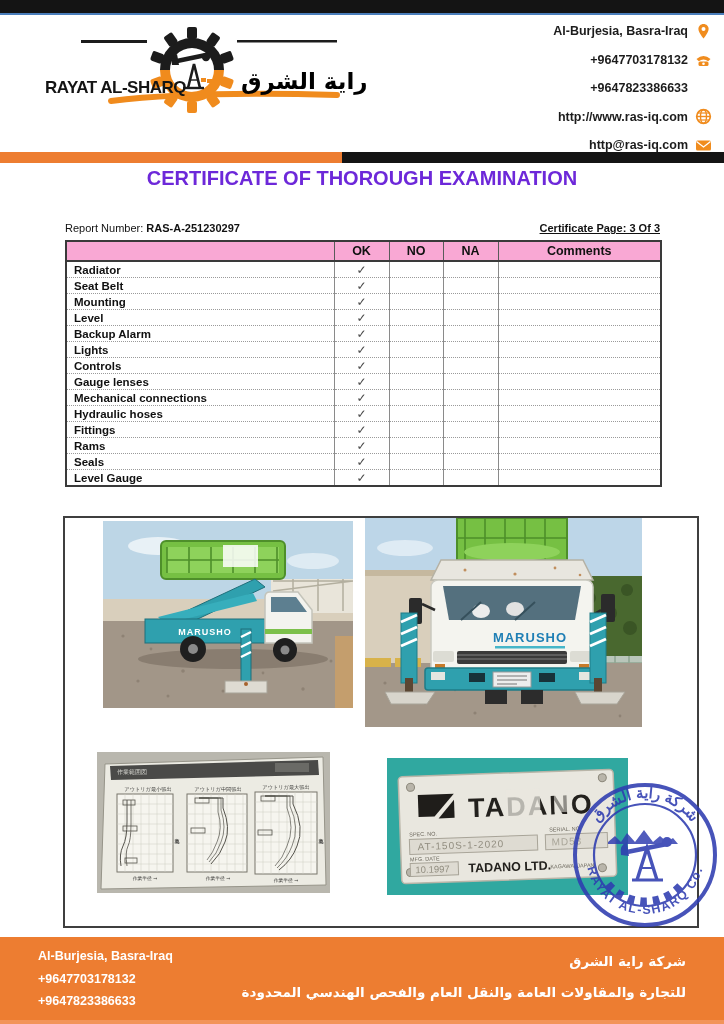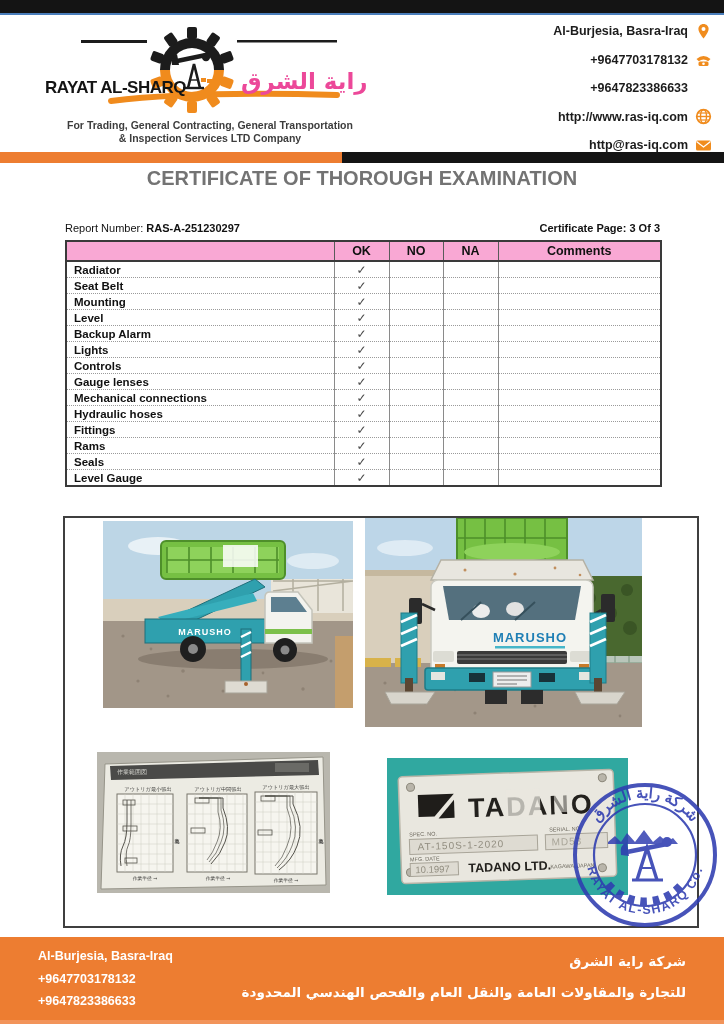--- a/index.html
+++ b/index.html
@@ -7,40 +7,40 @@
         font-family:"Liberation Sans",sans-serif;color:#111;}
   
   .topbar{position:absolute;left:0;top:0;width:724px;height:13px;background:#141414;
           border-bottom:2px solid #4a7ebb;}
   
   .logo-wrap{position:absolute;left:45px;top:18px;width:330px;height:134px;}
   .logo-art{position:absolute;left:0;top:0;width:330px;height:100px;}
   .brand-en{position:absolute;left:0;top:60px;width:118px;text-align:left;
             font-size:17px;font-weight:800;letter-spacing:-0.5px;color:#141414;white-space:nowrap;}
   .brand-ar{position:absolute;left:196px;top:50px;width:134px;text-align:left;direction:rtl;
-            font-family:"DejaVu Sans",sans-serif;font-size:23px;font-weight:700;color:#ec4899;white-space:nowrap;}
+            font-family:"DejaVu Sans",sans-serif;font-size:23px;font-weight:700;color:#000000;white-space:nowrap;}
   .tagline{position:absolute;left:0;top:101px;width:330px;text-align:center;
            font-size:10.5px;font-weight:700;color:#3d3d3d;line-height:13px;}
   .contact{position:absolute;top:17px;right:12px;width:270px;}
   .contact-row{display:flex;justify-content:flex-end;align-items:center;gap:7px;height:28.5px;}
   .contact-row .txt{font-size:12.5px;font-weight:600;color:#1c1c1c;}
   .cicon{width:17px;height:17px;flex:0 0 17px;}
   .cicon.empty{visibility:hidden;}
   
   .sep-orange{position:absolute;left:0;top:152px;width:342px;height:11px;background:#ED7D31;}
   .sep-black{position:absolute;left:342px;top:152px;width:382px;height:11px;background:#141414;}
   
   .cert-title{position:absolute;left:0;top:167px;width:724px;text-align:center;
-              font-size:20px;font-weight:800;color:#737373;}
+              font-size:20px;font-weight:800;color:#6d28d9;}
   .cert-subtitle{position:absolute;left:0;top:194px;width:724px;text-align:center;
                  font-size:13px;font-weight:400;color:#161616;}
   
   .meta{position:absolute;left:65px;top:222px;width:595px;height:16px;font-size:11px;}
   .meta .left{position:absolute;left:0;top:0;}
-  .meta .right{position:absolute;right:0;top:0;font-weight:700;}
+  .meta .right{position:absolute;right:0;top:0;font-weight:700;text-decoration:underline;}
   .meta .num{font-weight:700;}
   
   table.checklist{position:absolute;left:65px;top:240px;width:595px;border-collapse:collapse;
                   table-layout:fixed;border:2px solid #3a3a3a;}
   table.checklist col.c-item{width:268px;} table.checklist col.c-ok{width:55px;}
   table.checklist col.c-no{width:54px;}  table.checklist col.c-na{width:55px;}
   table.checklist col.c-com{width:163px;}
   table.checklist th{background:#f9a8d4;color:#111;font-size:12.5px;font-weight:700;
                      height:18px;border-right:1px solid #5a5a5a;border-bottom:2px solid #3a3a3a;padding:0;}
   table.checklist th:last-child{border-right:none;}
@@ -99,24 +99,20 @@
           <line x1="-9" y1="18" x2="12" y2="18" stroke-width="2.4"></line>
         </g>
         <path d="M-15,-16 q-7,3 -5,11 l7,0 z" fill="#1c1c1c"></path>
         <circle cx="14" cy="-13" r="4.2" fill="#1c1c1c"></circle>
         <rect x="9" y="8" width="5" height="4" fill="#F08B1D"></rect>
         <rect x="15" y="9" width="5" height="4" fill="#F08B1D"></rect>
       </g>
     </svg>
     <div class="brand-en">RAYAT AL-SHARQ</div>
     <div class="brand-ar">راية الشرق</div>
-    <div class="tagline">
-      <div>For Trading, General Contracting, General Transportation</div>
-      <div>&amp; Inspection Services LTD Company</div>
-    </div>
   </div>
 
   <div class="contact">
     <div class="contact-row">
       <span class="txt">Al-Burjesia, Basra-Iraq</span>
       <svg class="cicon" viewBox="0 0 17 17">
         <path d="M8.5,1 C11.5,1 13.6,3.2 13.6,6 C13.6,9.6 8.5,15.5 8.5,15.5 C8.5,15.5 3.4,9.6 3.4,6 C3.4,3.2 5.5,1 8.5,1 Z" fill="#F08C1E"></path>
         <circle cx="8.5" cy="5.9" r="2" fill="#fff"></circle>
       </svg>
     </div>

